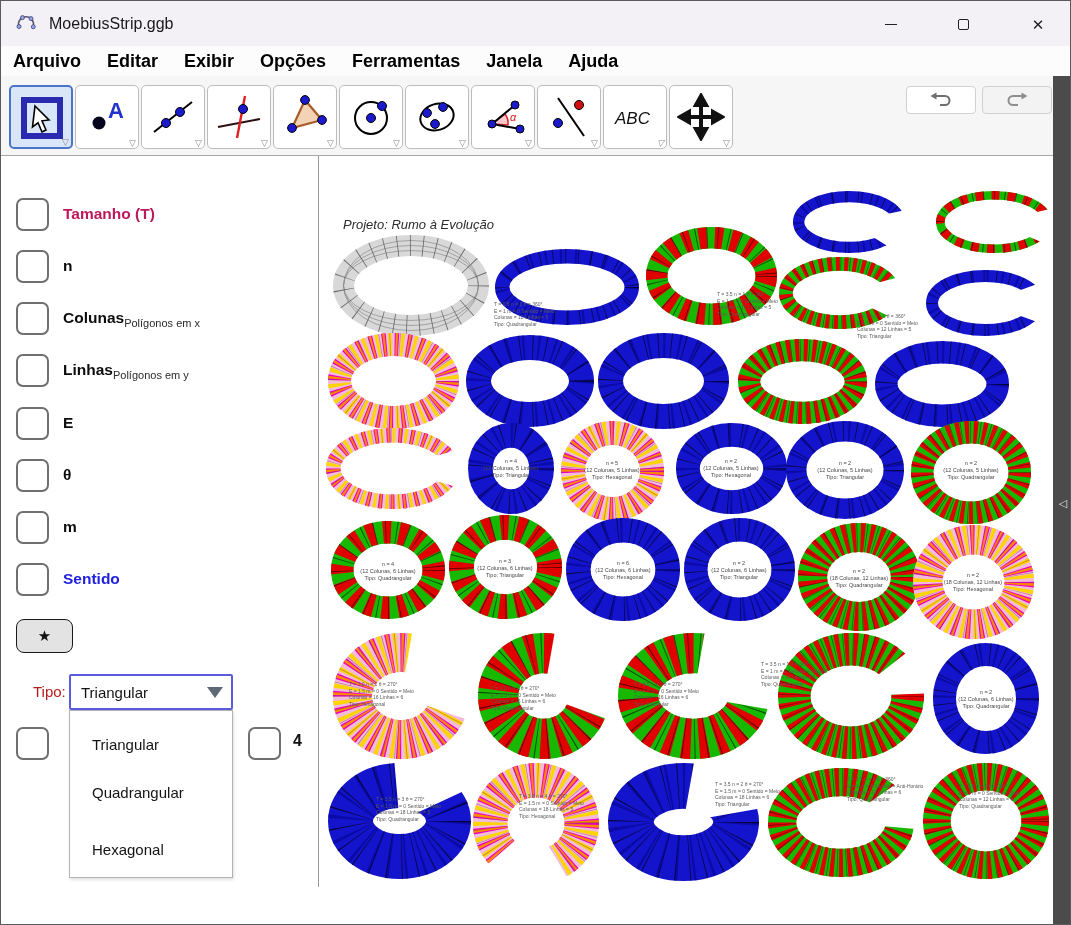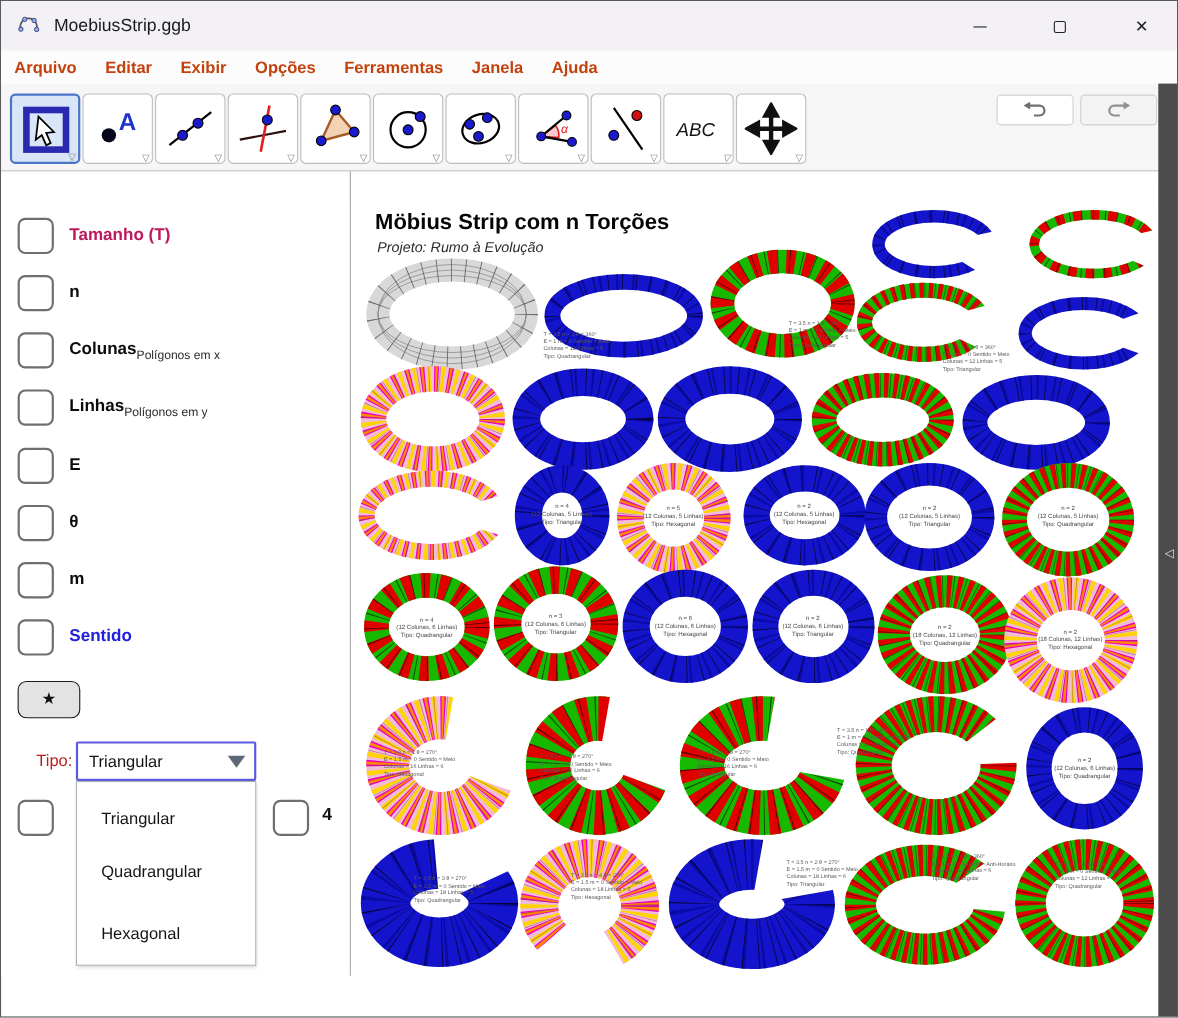--- a/index.html
+++ b/index.html
@@ -11,21 +11,21 @@
             display:flex;align-items:center;}
   .titlebar .logo{margin-left:14px;width:22px;height:22px;}
   .titlebar .title{margin-left:12px;font-size:16px;color:#191919;}
   .wbtn{position:absolute;top:10px;width:34px;height:26px;display:flex;align-items:center;justify-content:center;cursor:default;}
   .minbar{width:12px;height:0;border-top:1.6px solid #222;}
   .maxbox{width:11px;height:11px;border:1.4px solid #222;border-radius:2px;}
   .closex{font-size:15px;color:#222;line-height:1;}
   
   .menubar{position:absolute;left:0;top:45px;width:1071px;height:30px;background:#fcfcfc;
            display:flex;align-items:center;padding-left:12px;}
-  .menubar span{font-size:15px;font-weight:bold;color:#c2410c;margin-right:26px;}
+  .menubar span{font-size:18px;font-weight:bold;color:#000000;margin-right:26px;}
   
   .toolbar{position:absolute;left:0;top:75px;width:1071px;height:80px;background:#f7f6f7;border-bottom:1px solid #a8a8a8;}
   .tbtn{position:absolute;top:9px;width:64px;height:64px;background:#fff;border:1px solid #bdbdbd;border-radius:5px;}
   .tbtn.selected{background:#d9e6f7;border:2px solid #4a74c8;}
   .tbtn svg{position:absolute;left:7px;top:7px;width:48px;height:48px;}
   .tbtn .dd{position:absolute;right:2px;bottom:0px;font-size:9px;color:#888;}
   .miniBtn{position:absolute;width:70px;height:28px;background:#f3f3f3;border:1px solid #d0d0d0;border-radius:4px;
            display:flex;align-items:center;justify-content:center;}
   .ghostIcon{position:absolute;width:22px;height:22px;border-radius:50%;border:1.6px solid #a8a8a8;color:#a8a8a8;
              font-size:13px;display:flex;align-items:center;justify-content:center;}
@@ -273,21 +273,20 @@
     <div class="num4">4</div>
   </div>
 
   <div class="panel-header" style="left:318px;top:155px;width:734px;">
     <span class="ph-arrow">▶</span>
     <span class="ph-title">Janela de Visualização 3D</span>
     <div class="xbtn">✕</div>
   </div>
   <div class="rightpanel">
     <div class="canvas3d" id="canvas3d">
-      <div class="c3title">Möbius Strip com n Torções</div>
       <div class="c3sub">Projeto: Rumo à Evolução</div>
     <div class="thumb" style="left: 12px; top: 50px; width: 160px; height: 105px;"><svg width="160" height="105" viewBox="0 0 160 105">
             <ellipse cx="80" cy="52.5" rx="67.5" ry="40" fill="none" stroke="#d8d8d8" stroke-width="21"></ellipse>
             <ellipse cx="80" cy="52.5" rx="67.5" ry="34.96" fill="none" stroke="#8a8a8a" stroke-width="0.7"></ellipse>
             <ellipse cx="80" cy="52.5" rx="67.5" ry="40" fill="none" stroke="#8a8a8a" stroke-width="0.7"></ellipse>
             <ellipse cx="80" cy="52.5" rx="67.5" ry="45.04" fill="none" stroke="#8a8a8a" stroke-width="0.7"></ellipse>
             <ellipse cx="80" cy="52.5" rx="67.5" ry="40" fill="none" stroke="#555" stroke-width="21" stroke-dasharray="0.8 12" opacity="0.85"></ellipse>
           </svg></div>
         <div class="thumb" style="left: 174px; top: 64px; width: 148px; height: 80px;"><svg width="148" height="80" viewBox="0 0 148 80">
             <ellipse cx="74" cy="40" rx="64.8" ry="30.799999999999997" fill="none" stroke="#1414cc" stroke-width="14.399999999999999"></ellipse>

